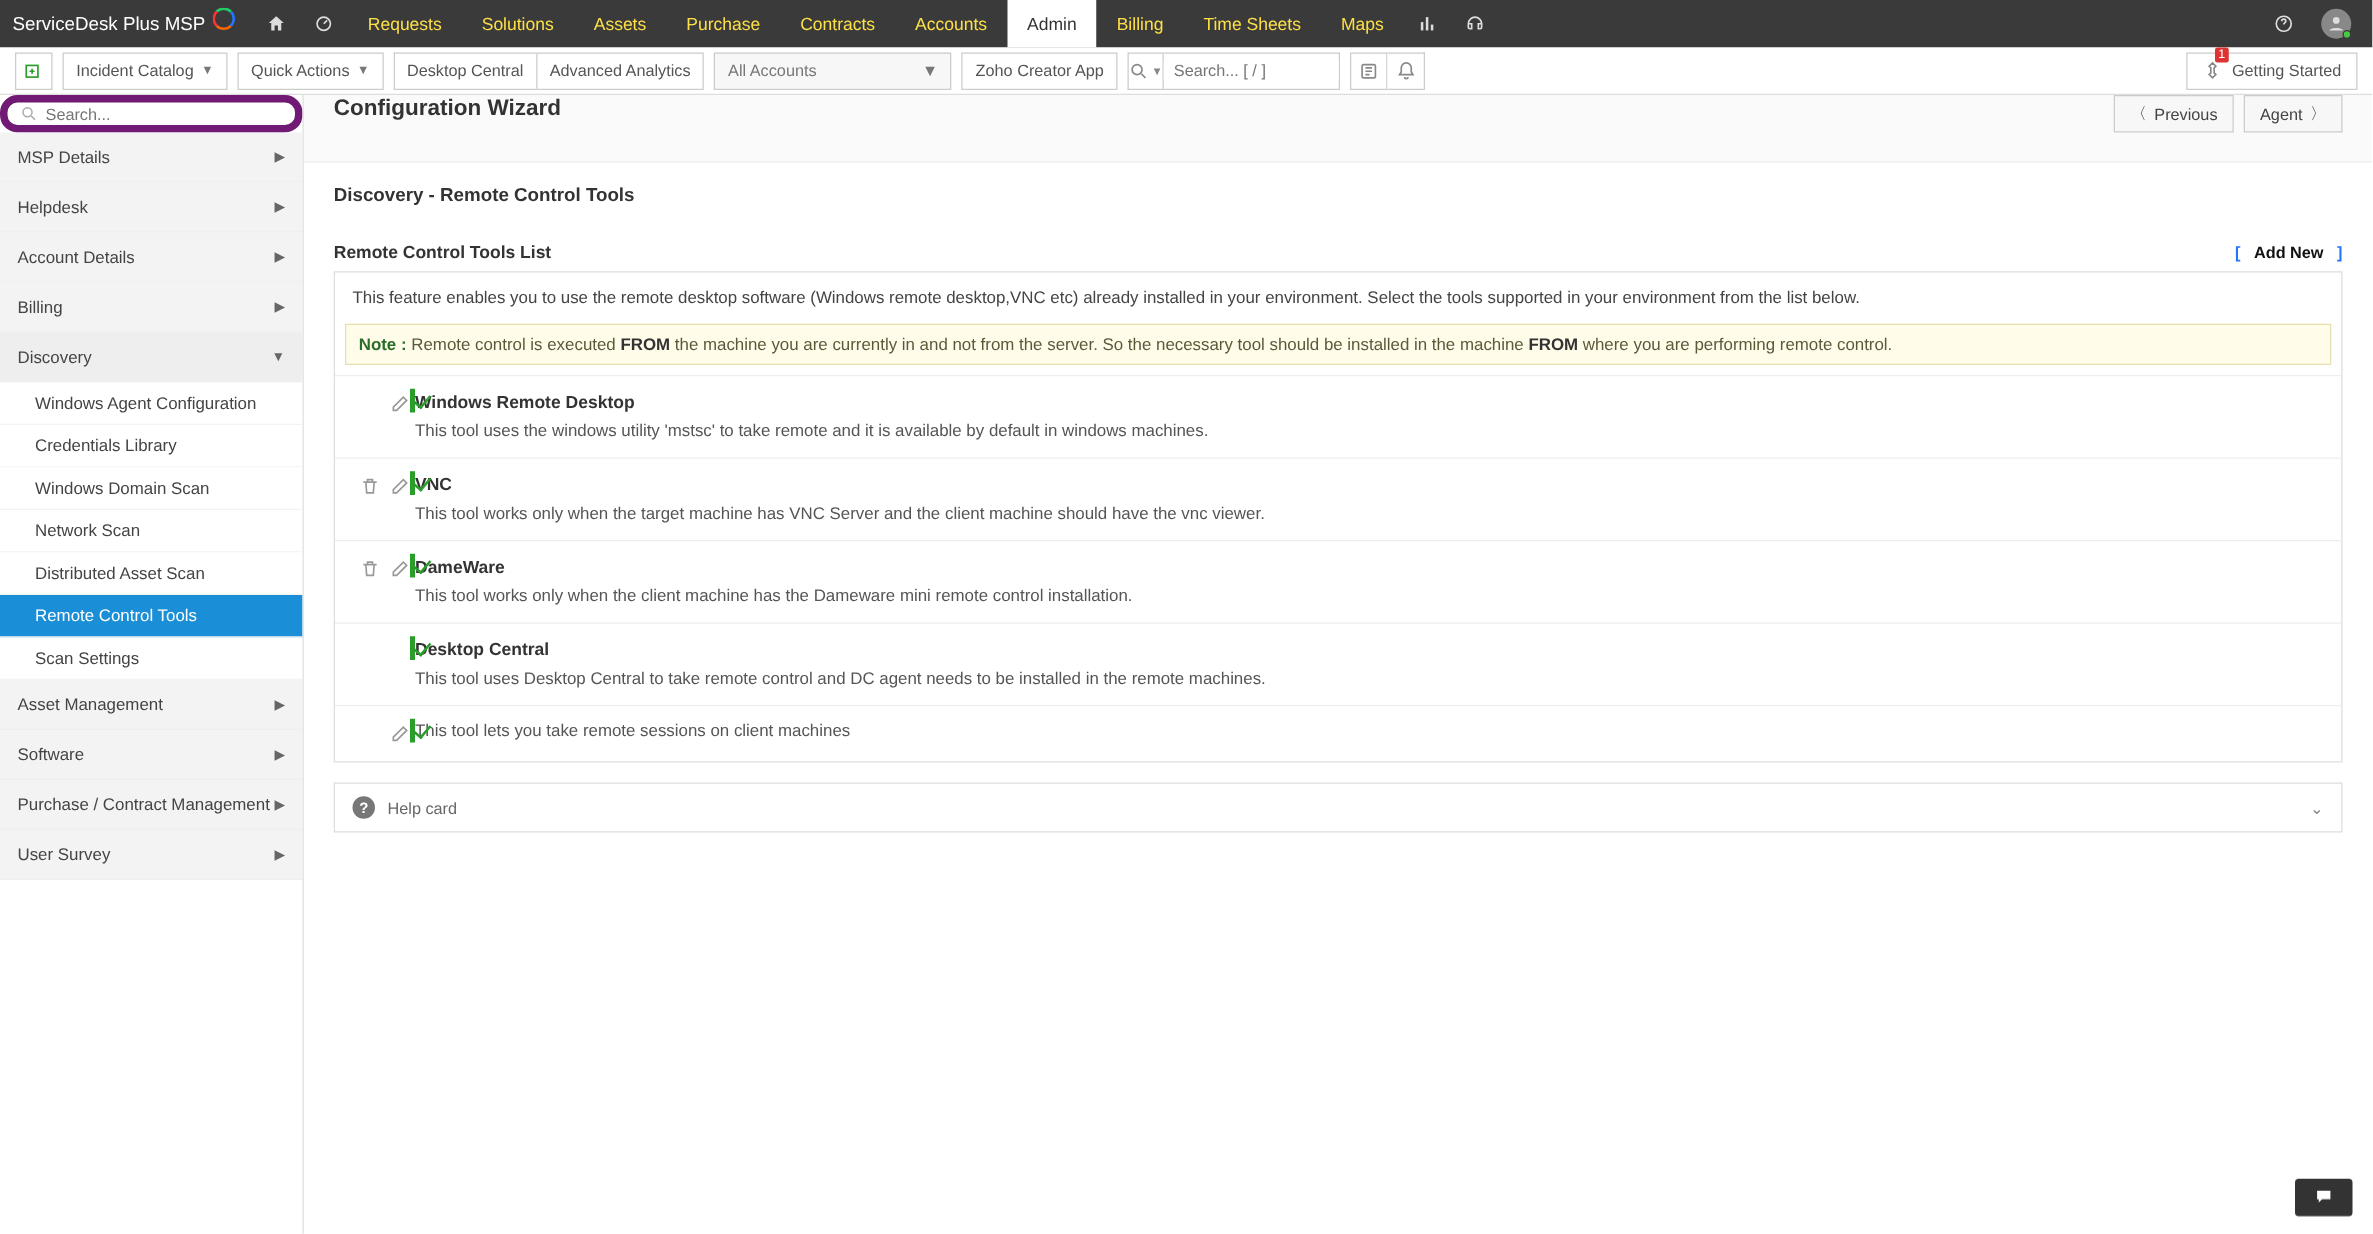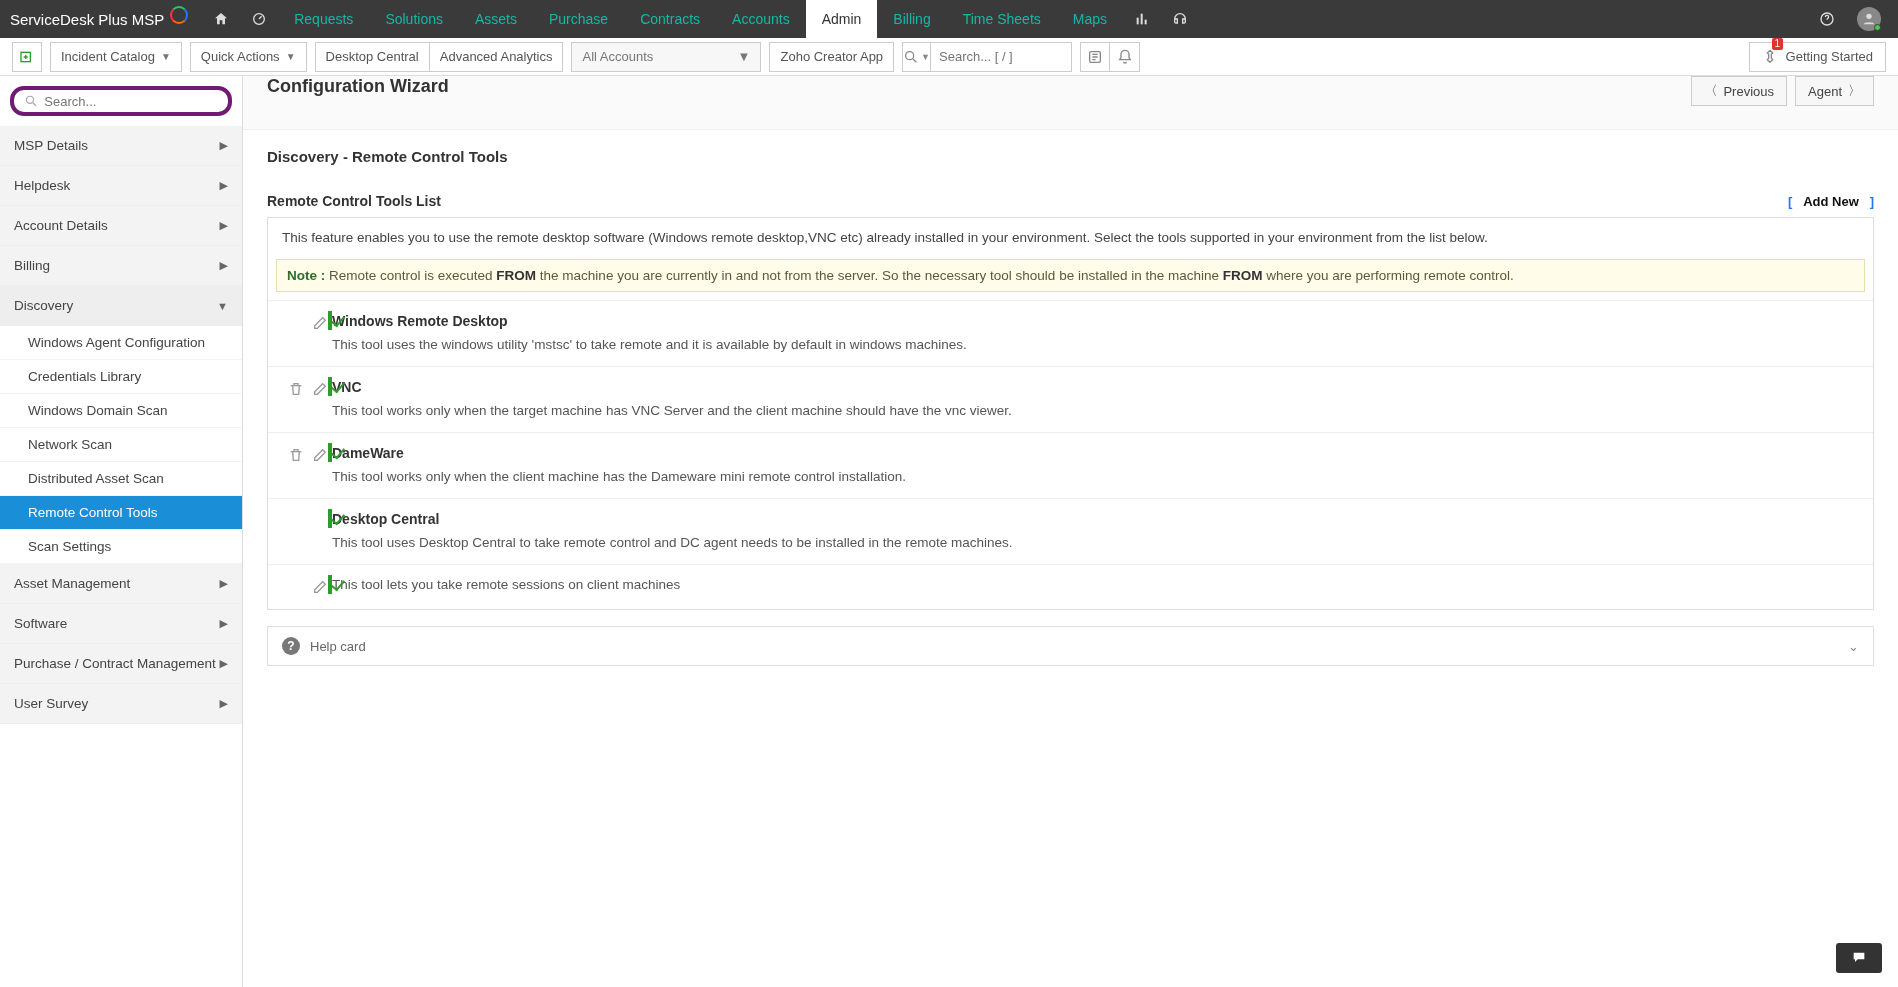--- a/index.html
+++ b/index.html
@@ -4,21 +4,21 @@
 <style>
 * { margin: 0; padding: 0; box-sizing: border-box; }
 body { font-family: -apple-system, "Segoe UI", Arial, sans-serif; font-size: 13px; color: #333; background: #fff; }
 
 
 .topnav { background: #3a3a3a; height: 38px; display: flex; align-items: center; padding: 0 10px; color: #fff; }
 .brand { display: flex; align-items: center; gap: 6px; margin-right: 14px; font-size: 15px; font-weight: 500; white-space: nowrap; }
 .brand .logo-ring { width: 18px; height: 18px; border: 2px solid; border-color: #2c6 #27f #f60 #f33; border-radius: 50%; position: relative; top: -4px; }
 .nav-icon { width: 38px; height: 38px; display: flex; align-items: center; justify-content: center; cursor: pointer; color: #ddd; }
 .nav-tabs { display: flex; height: 38px; }
-.nav-tab { padding: 0 16px; line-height: 38px; color: #14b8a6; cursor: pointer; font-size: 14px; }
+.nav-tab { padding: 0 16px; line-height: 38px; color: #fde047; cursor: pointer; font-size: 14px; }
 .nav-tab.active { background: #fff; color: #333; }
 .spacer { flex: 1; }
 .right-icons { display: flex; align-items: center; gap: 4px; }
 .avatar-wrap { width: 24px; height: 24px; border-radius: 50%; background: #888; position: relative; display:flex;align-items:center;justify-content:center; }
 .avatar-dot { width: 7px; height: 7px; border-radius:50%; background:#4c4; position:absolute; bottom:0; right:0; border:1px solid #3a3a3a; }
 
 
 .secondbar { height: 38px; background: #fff; border-bottom: 1px solid #ddd; display: flex; align-items: center; padding: 0 12px; gap: 8px; }
 .pill { height: 30px; padding: 0 10px; border: 1px solid #ccc; background: #fff; display: inline-flex; align-items: center; gap: 6px; font-size: 13px; color: #555; cursor: pointer; }
 .pill .caret { font-size: 10px; color:#777; }
@@ -28,21 +28,21 @@
 .searchbox-top { height: 30px; border:1px solid #ccc; display:flex; align-items:center; width:170px; }
 .searchbox-top .sicon{ width:28px; display:flex; align-items:center; justify-content:center; border-right:1px solid #ccc; height:100%; color:#888;}
 .searchbox-top input { border:none; outline:none; padding:0 8px; width:100%; font-size:13px; color:#555;}
 .icon-btn { width:30px; height:30px; border:1px solid #ccc; display:flex; align-items:center; justify-content:center; color:#888; cursor:pointer; background:#fff;}
 .getting-started { height:30px; border:1px solid #ccc; display:flex; align-items:center; gap:8px; padding:0 12px; color:#555; cursor:pointer; position:relative; }
 .gs-badge { position:absolute; top:-5px; left:22px; background:#d33; color:#fff; font-size:10px; padding:0 3px; border-radius:2px; line-height:12px; }
 
 
 .layout { display:flex; height: calc(100vh - 76px); }
 .sidebar { width: 243px; border-right:1px solid #ddd; overflow:auto; }
-.side-search { border:4px solid #701a75; border-radius:14px; height:30px; margin:10px; display:flex; align-items:center; padding:0 10px; gap:6px; color:#aaa; }
+.side-search { border:6px solid #701a75; border-radius:14px; height:30px; display:flex; align-items:center; padding:0 10px; gap:6px; color:#aaa; }
 .side-search input { border:none; outline:none; width:100%; font-size:13px; }
 .side-group { height:40px; padding:0 14px; display:flex; align-items:center; justify-content:space-between; border-bottom:1px solid #eee; background:#f3f3f3; color:#444; cursor:pointer; font-size:13.5px;}
 .side-group.open { background:#eee; }
 .chev { font-size:11px; color:#666; }
 .side-item { height:34px; padding:0 16px 0 28px; display:flex; align-items:center; color:#444; border-bottom:1px solid #f3f3f3; cursor:pointer; background:#fff; font-size:13.5px;}
 .side-item.active { background:#1a8ed6; color:#fff; }
 
 .content { flex:1; overflow:auto; }
 .cw-header { height:54px; display:flex; align-items:flex-start; justify-content:space-between; padding:0 24px; border-bottom:1px solid #eee; background:#fafafa; }
 .cw-title { font-size:18px; font-weight:600; color:#333; }

